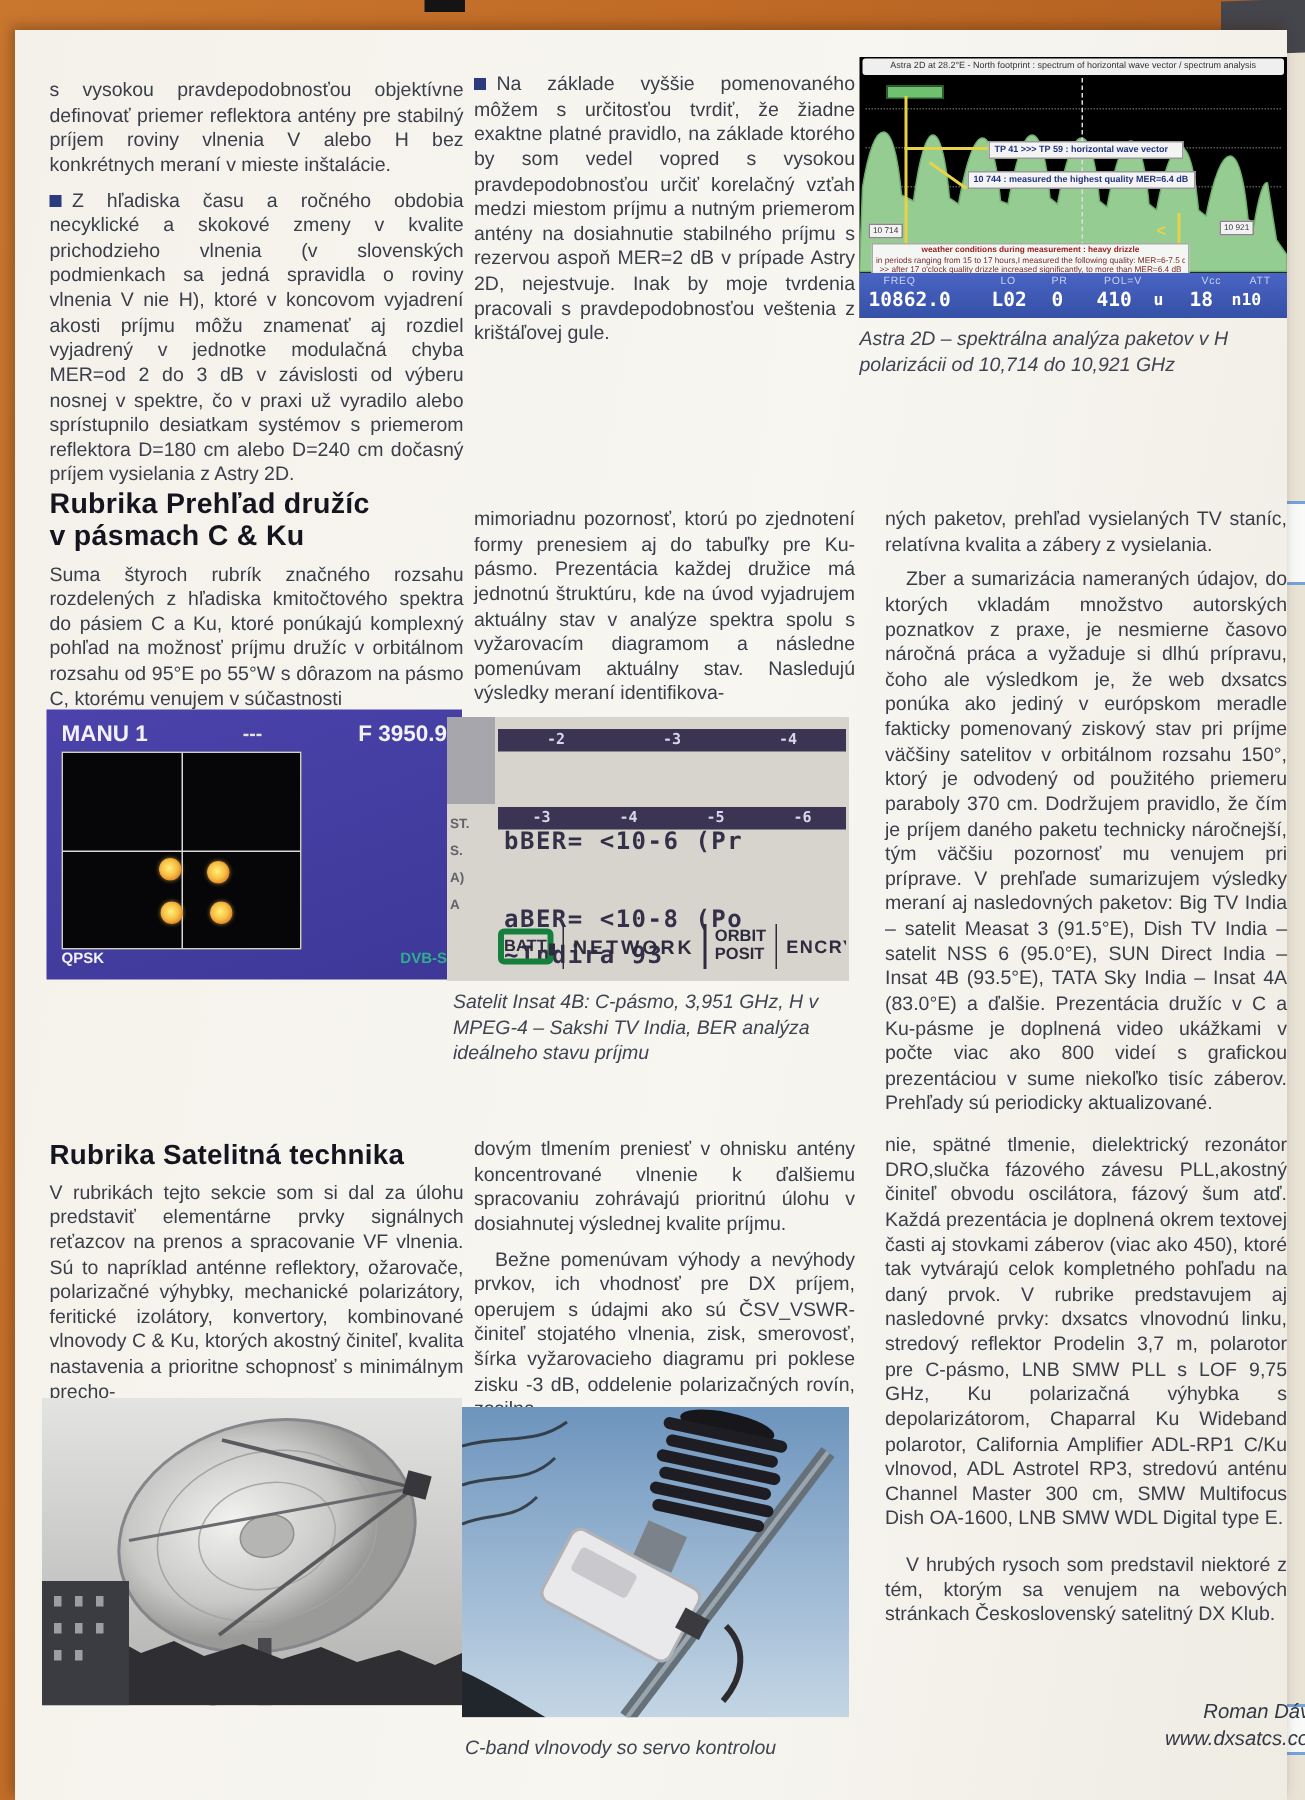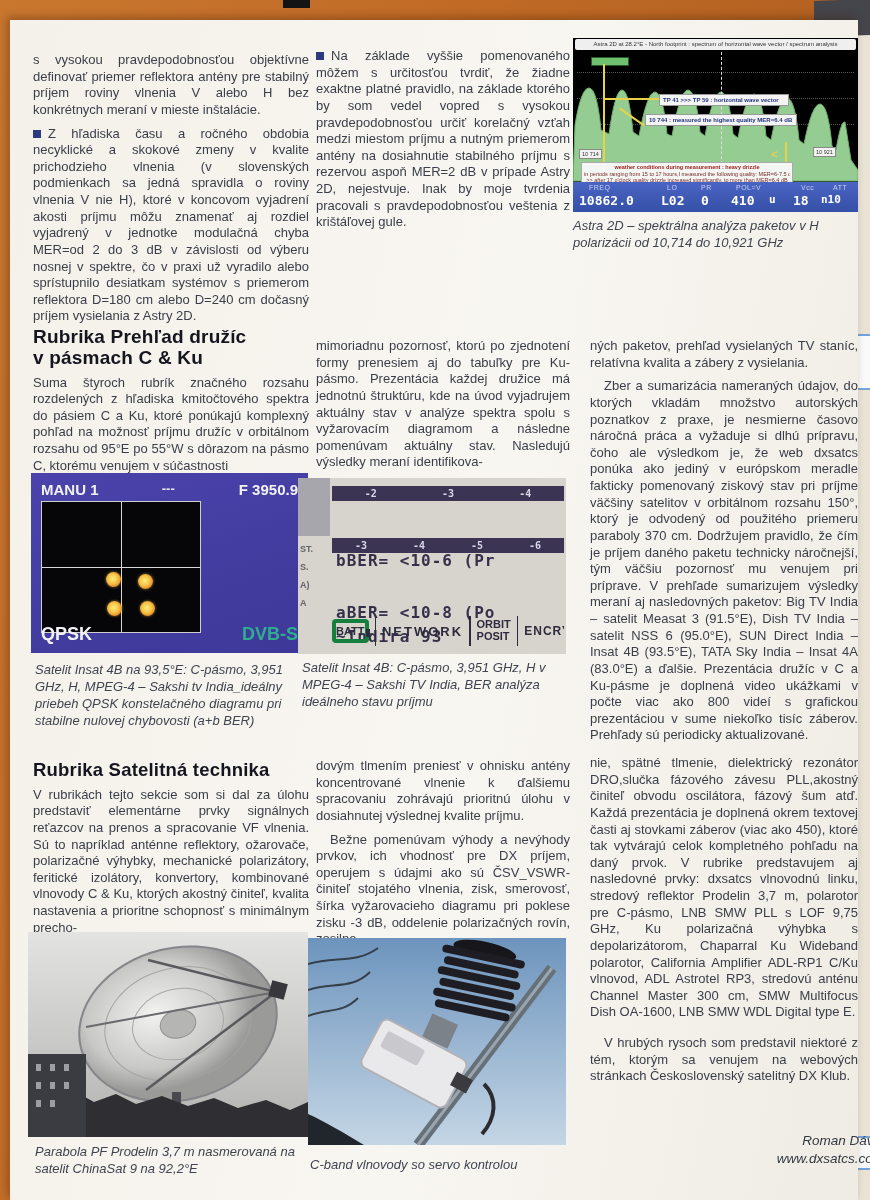--- a/index.html
+++ b/index.html
@@ -63,21 +63,21 @@
   .qp-top { position: absolute; left: 10px; right: 10px; top: 8px; color: #f2f2f6; font-weight: bold; font-size: 15px; }
   .qp-mode { position: absolute; left: 0; top: 0; }
   .qp-dash { position: absolute; left: 47%; top: 0; color: #e5e5ea; font-size: 13px; }
   .qp-freq { position: absolute; right: 0; top: 0; }
   .qp-screen { position: absolute; left: 10px; top: 28px; width: 160px; height: 132px; background: #060608; border: 1px solid #cfcfcf; }
   .qp-vline { position: absolute; left: 50%; top: 0; height: 100%; border-left: 1px solid #d8d8d8; }
   .qp-hline { position: absolute; top: 50%; left: 0; width: 100%; border-top: 1px solid #d8d8d8; }
   .qp-blob { position: absolute; width: 15px; height: 15px; border-radius: 50%;
              background: radial-gradient(circle at 45% 45%, #ffef7a 0%, #f6c045 45%, #e07c22 78%, rgba(160,60,10,0) 100%);
              box-shadow: 0 0 3px rgba(255,200,80,.6); }
-  .qp-bottom { position: absolute; left: 10px; right: 10px; bottom: 8px; font-weight: bold; font-size: 18px; }
+  .qp-bottom { position: absolute; left: 10px; right: 10px; bottom: 8px; font-weight: bold; font-size: 10px; }
   .qp-mod { color: #f2f2f6; }
   .qp-std { position: absolute; right: 0; top: 0; color: #2fae8f; }
 
   
   .fig-ber { position: absolute; left: 288px; top: 458px; width: 268px; height: 176px; background: #d6d4cc; overflow: hidden;
              font-family: "DejaVu Sans Mono", monospace; }
   .ber-corner { position: absolute; left: 0; top: 0; width: 32px; height: 58px; background: #a6a6ac; }
   .ber-bar { position: absolute; left: 34px; width: 232px; height: 15px; background: #3b3553; display: flex;
              justify-content: space-around; align-items: center; color: #d8d8ea; font-weight: bold; font-size: 10px; }
   .ber-line { position: absolute; left: 38px; color: #34304a; font-weight: bold; font-size: 16px; letter-spacing: 1px; white-space: nowrap; margin-top: 47px; }
@@ -191,21 +191,20 @@
         <div class="qp-blob" style="left:64px; top:70px;"></div>
         <div class="qp-blob" style="left:96px; top:72px;"></div>
         <div class="qp-blob" style="left:65px; top:99px;"></div>
         <div class="qp-blob" style="left:98px; top:99px;"></div>
       </div>
       <div class="qp-bottom">
         <span class="qp-mod">QPSK</span>
         <span class="qp-std">DVB-S</span>
       </div>
     </div>
-    <div class="caption" style="left:25px; top:642px; width:276px;">Satelit Insat 4B na 93,5°E: C-pásmo, 3,951 GHz, H, MPEG-4 – Sakshi tv India_ideálny priebeh QPSK konstelačného diagramu pri stabilne nulovej chybovosti (a+b BER)</div>
 
     <div class="fig-ber">
       <div class="ber-corner"></div>
       <span class="ber-edge" style="top:66px;">ST.</span>
       <span class="ber-edge" style="top:84px;">S.</span>
       <span class="ber-edge" style="top:102px;">A)</span>
       <span class="ber-edge" style="top:120px;">A</span>
       <div class="ber-bar" style="top:8px;">
         <span>-2</span>
         <span>-3</span>
@@ -281,21 +280,20 @@
             <rect x="22" y="132" width="5" height="7"></rect>
             <rect x="36" y="132" width="5" height="7"></rect>
           <rect x="8" y="150" width="5" height="7"></rect>
             <rect x="22" y="150" width="5" height="7"></rect>
             <rect x="36" y="150" width="5" height="7"></rect>
           <rect x="8" y="168" width="5" height="7"></rect>
             <rect x="22" y="168" width="5" height="7"></rect>
         </g>
       </svg>
     </div>
-    <div class="caption" style="left:25px; top:1124px; width:280px;">Parabola PF Prodelin 3,7 m nasmerovaná na satelit ChinaSat 9 na 92,2°E</div>
 
     <div class="fig-polarotor">
       <svg viewBox="0 0 258 207" width="258" height="207">
         <defs>
           <linearGradient id="sky2" x1="0" y1="0" x2="0" y2="1">
             <stop offset="0" stop-color="#6d94bd"></stop>
               <stop offset="1" stop-color="#c4d6e5"></stop>
           </linearGradient>
         </defs>
         <rect width="258" height="207" fill="url(#sky2)"></rect>

